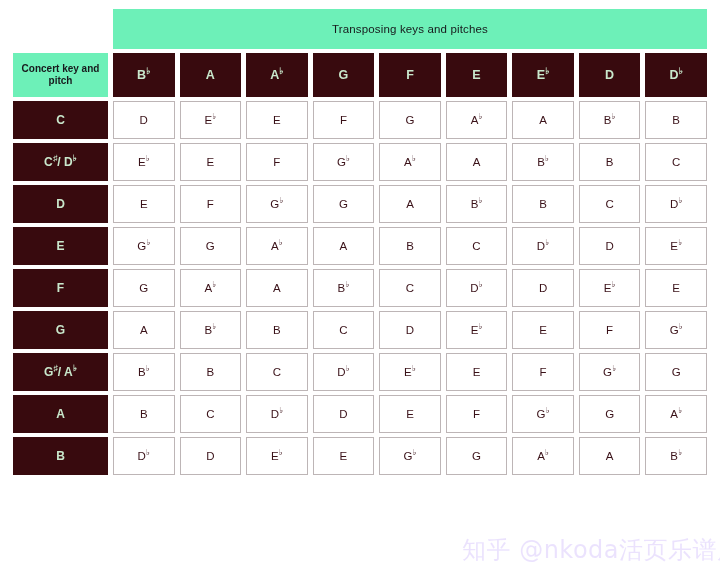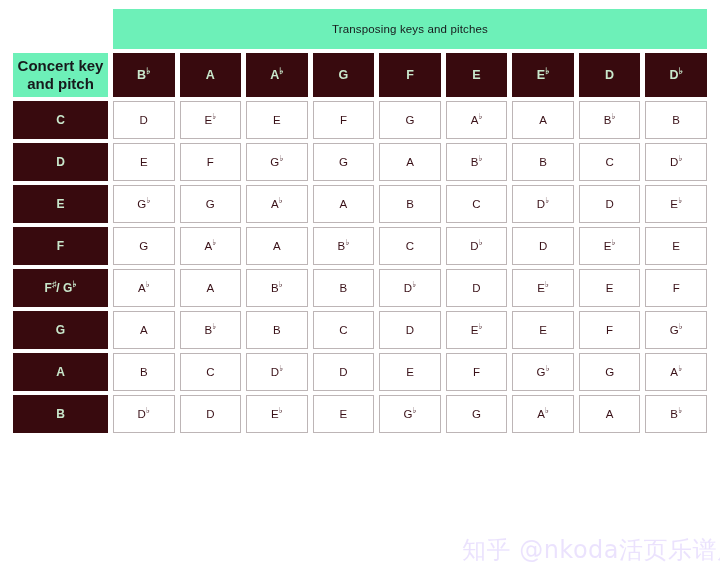--- a/index.html
+++ b/index.html
@@ -43,21 +43,21 @@
   td.spacer-corner {
     background: transparent;
     width: 95px;
     padding: 0;
   }
 
   
   td.corner-label {
     background: #6df0b8;
     color: #17191c;
-    font-size: 15px;
+    font-size: 10px;
     font-weight: bold;
     text-align: center;
     line-height: 1.22;
     height: 42px;
     width: 95px;
   }
 
   
   td.col-head, td.row-head {
     background: #380a0e;
@@ -131,20 +131,32 @@
           <td class="data-cell">E<sup class="acc">♭</sup></td>
           <td class="data-cell">E</td>
           <td class="data-cell">F</td>
           <td class="data-cell">G</td>
           <td class="data-cell">A<sup class="acc">♭</sup></td>
           <td class="data-cell">A</td>
           <td class="data-cell">B<sup class="acc">♭</sup></td>
           <td class="data-cell">B</td>
         </tr>
         <tr>
+          <td class="row-head">C<sup class="acc">♯</sup>/ D<sup class="acc">♭</sup></td>
+          <td class="data-cell">E<sup class="acc">♭</sup></td>
+          <td class="data-cell">E</td>
+          <td class="data-cell">F</td>
+          <td class="data-cell">G<sup class="acc">♭</sup></td>
+          <td class="data-cell">A<sup class="acc">♭</sup></td>
+          <td class="data-cell">A</td>
+          <td class="data-cell">B<sup class="acc">♭</sup></td>
+          <td class="data-cell">B</td>
+          <td class="data-cell">C</td>
+        </tr>
+        <tr>
           <td class="row-head">D</td>
           <td class="data-cell">E</td>
           <td class="data-cell">F</td>
           <td class="data-cell">G<sup class="acc">♭</sup></td>
           <td class="data-cell">G</td>
           <td class="data-cell">A</td>
           <td class="data-cell">B<sup class="acc">♭</sup></td>
           <td class="data-cell">B</td>
           <td class="data-cell">C</td>
           <td class="data-cell">D<sup class="acc">♭</sup></td>
@@ -167,42 +179,42 @@
           <td class="data-cell">A<sup class="acc">♭</sup></td>
           <td class="data-cell">A</td>
           <td class="data-cell">B<sup class="acc">♭</sup></td>
           <td class="data-cell">C</td>
           <td class="data-cell">D<sup class="acc">♭</sup></td>
           <td class="data-cell">D</td>
           <td class="data-cell">E<sup class="acc">♭</sup></td>
           <td class="data-cell">E</td>
         </tr>
         <tr>
-          <td class="row-head">F<sup class="acc">♯</sup>/ G<sup class="acc">♭</sup></td>
-          <td class="data-cell">A<sup class="acc">♭</sup></td>
-          <td class="data-cell">A</td>
-          <td class="data-cell">B<sup class="acc">♭</sup></td>
-          <td class="data-cell">B</td>
-          <td class="data-cell">D<sup class="acc">♭</sup></td>
-          <td class="data-cell">D</td>
-          <td class="data-cell">E<sup class="acc">♭</sup></td>
-          <td class="data-cell">E</td>
-          <td class="data-cell">F</td>
-        </tr>
-        <tr>
           <td class="row-head">G</td>
           <td class="data-cell">A</td>
           <td class="data-cell">B<sup class="acc">♭</sup></td>
           <td class="data-cell">B</td>
           <td class="data-cell">C</td>
           <td class="data-cell">D</td>
           <td class="data-cell">E<sup class="acc">♭</sup></td>
           <td class="data-cell">E</td>
           <td class="data-cell">F</td>
           <td class="data-cell">G<sup class="acc">♭</sup></td>
+        </tr>
+        <tr>
+          <td class="row-head">G<sup class="acc">♯</sup>/ A<sup class="acc">♭</sup></td>
+          <td class="data-cell">B<sup class="acc">♭</sup></td>
+          <td class="data-cell">B</td>
+          <td class="data-cell">C</td>
+          <td class="data-cell">D<sup class="acc">♭</sup></td>
+          <td class="data-cell">E<sup class="acc">♭</sup></td>
+          <td class="data-cell">E</td>
+          <td class="data-cell">F</td>
+          <td class="data-cell">G<sup class="acc">♭</sup></td>
+          <td class="data-cell">G</td>
         </tr>
         <tr>
           <td class="row-head">A</td>
           <td class="data-cell">B</td>
           <td class="data-cell">C</td>
           <td class="data-cell">D<sup class="acc">♭</sup></td>
           <td class="data-cell">D</td>
           <td class="data-cell">E</td>
           <td class="data-cell">F</td>
           <td class="data-cell">G<sup class="acc">♭</sup></td>

